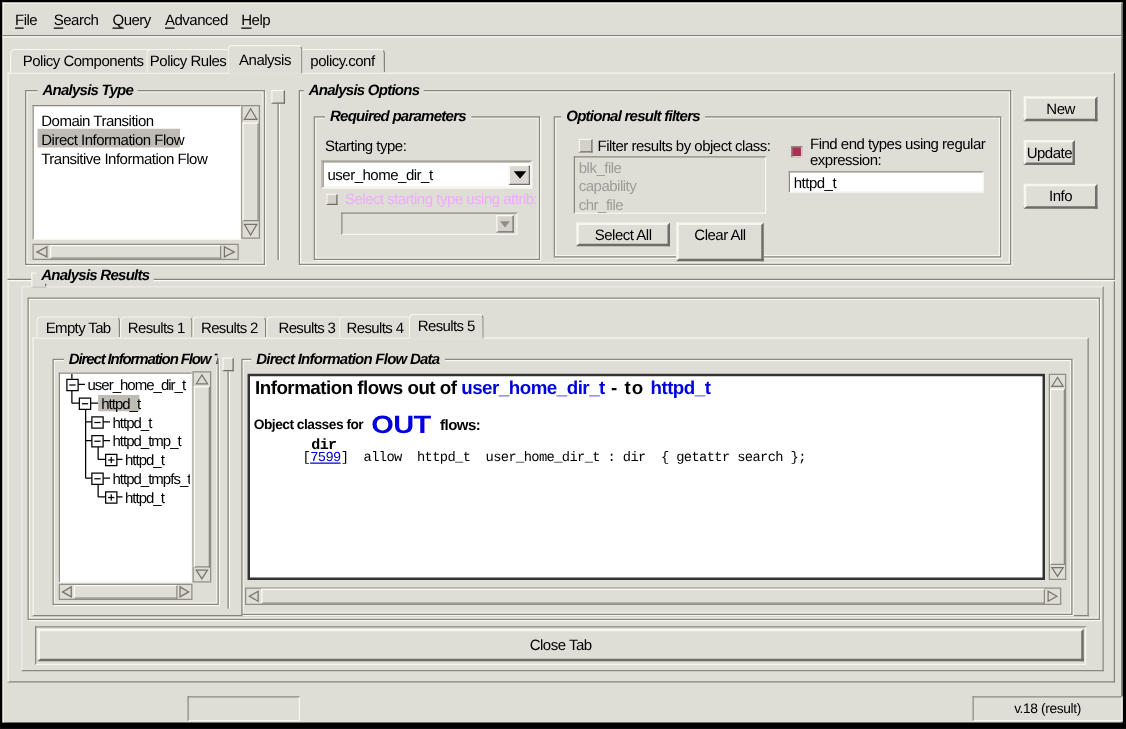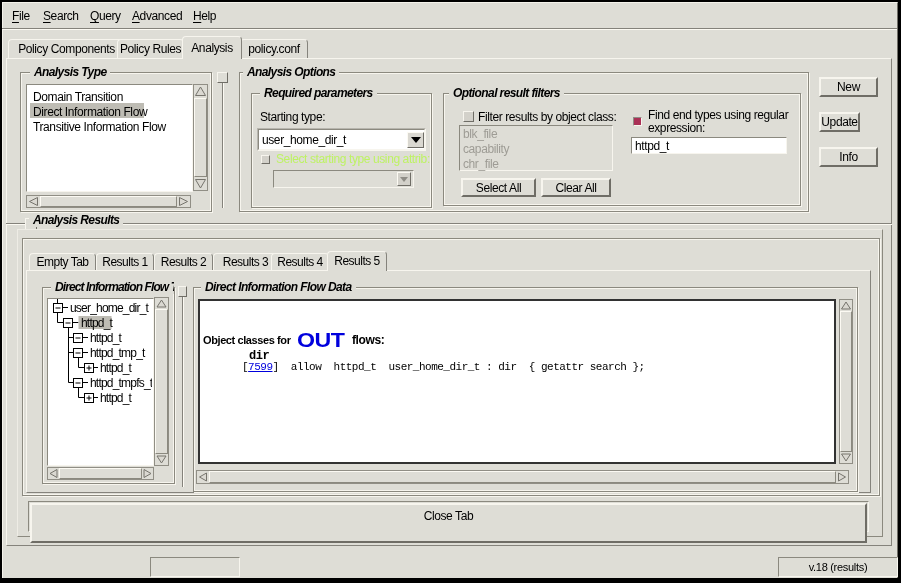--- a/index.html
+++ b/index.html
@@ -111,35 +111,35 @@
 
   <div class="grp" style="left:251px; top:93px; width:181px; height:115px;"></div>
   <div class="grplabel" style="left:260px; top:86px;">Required parameters</div>
   <div class="abs nw" style="left:260px; top:110px;">Starting type:</div>
   <div class="abs" style="left:257px; top:128px; width:169px; height:23px; border-top:1px solid #b7b5ae; border-left:1px solid #b7b5ae; border-bottom:1px solid #f7f5ee; border-right:1px solid #f7f5ee;"></div>
   <div class="sunkenw" style="left:258px; top:129px; width:167px; height:21px;">
     <div class="abs nw" style="left:3px; top:3px;">user_home_dir_t</div>
   </div>
   <div class="arrbtn" style="left:407px; top:132px; width:17px; height:16px; line-height:13px;"><span class="tri" style="border-left-width:5px;border-right-width:5px;border-top-width:6px;"></span></div>
   <div class="cb" style="left:261px; top:155px; width:9px; height:9px;"></div>
-  <div class="abs nw" style="left:276px; top:152px; color:#bef264;">Select starting type using attrib:</div>
+  <div class="abs nw" style="left:276px; top:152px; color:#f0abfc;">Select starting type using attrib:</div>
   <div class="sunkeng" style="left:273px; top:170px; width:141px; height:18px;"></div>
   <div class="arrbtn" style="left:397px; top:172px; width:14px; height:14px; line-height:10px; background:#d3d1ca;"><span class="tri" style="border-top-color:#8f8d86;"></span></div>
 
   <div class="grp" style="left:443px; top:93px; width:358px; height:113px;"></div>
   <div class="grplabel" style="left:449px; top:86px;">Optional result filters</div>
   <div class="cb" style="left:463px; top:111px;"></div>
   <div class="abs nw" style="left:478px; top:110px;">Filter results by object class:</div>
   <div class="sunkeng" style="left:459px; top:125px; width:154px; height:46px; color:#9e9c95;">
     <div class="abs nw" style="left:3px; top:1px;">blk_file</div>
     <div class="abs nw" style="left:3px; top:16px;">capability</div>
     <div class="abs nw" style="left:3px; top:31px;">chr_file</div>
   </div>
   <div class="btn" style="left:461px; top:178px; width:75px; height:19px; line-height:16px;">Select All</div>
-  <div class="btn" style="left:541px; top:178px; width:70px; height:19px; line-height:16px;">Clear All</div>
+  <div class="btn" style="left:541px; top:178px; width:70px; height:31px; line-height:16px;">Clear All</div>
   <div class="cb" style="left:633px; top:117px; width:9px; height:9px; background:#aa3056; border-top-color:#8f8d86; border-left-color:#8f8d86; border-bottom-color:#f7f5ee; border-right-color:#f7f5ee;"></div>
   <div class="abs nw" style="left:648px; top:109px; line-height:13px;">Find end types using regular<br>expression:</div>
   <div class="sunkenw" style="left:631px; top:137px; width:156px; height:17px;">
     <div class="abs nw" style="left:3px; top:1px;">httpd_t</div>
   </div>
 
   <div class="btn" style="left:819px; top:77px; width:59px; height:20px; line-height:17px;">New</div>
   <div class="btn" style="left:819px; top:112px; width:41px; height:20px; line-height:17px;">Update</div>
   <div class="btn" style="left:819px; top:147px; width:59px; height:20px; line-height:17px;">Info</div>
 
@@ -235,20 +235,21 @@
         </svg></div>
   </div>
 
   <div class="abs" style="left:182px; top:297px; width:2px; height:190px; border-left:1px solid #84827b; border-right:1px solid #fcfaf3;"></div>
   <div class="btn" style="left:178px; top:286px; width:9px; height:11px; border-width:1px;"></div>
 
   <div class="grp" style="left:193px; top:287px; width:665px; height:205px;"></div>
   <div class="grplabel" style="left:201px; top:280px;">Direct Information Flow Data</div>
 
   <div class="abs" style="left:198px; top:299px; width:638px; height:165px; background:#fff; border:2px solid #323232;">
+    <div class="abs nw" style="left:4px; top:1px; font-size:15px; font-weight:bold;">Information flows out of <span class="blue">user_home_dir_t</span><span style="letter-spacing:0.8px;"> - to </span><span class="blue">httpd_t</span></div>
     <div class="abs nw" style="left:3px; top:33px; font-size:11px; font-weight:bold;">Object classes for</div>
     <div class="abs nw blue" style="left:97px; top:28px; font-size:20px; font-weight:bold; transform:scaleX(1.16); transform-origin:0 0;">OUT</div>
     <div class="abs nw" style="left:152px; top:32px; font-size:12px; font-weight:bold;">flows:</div>
     <div class="abs nw" style="left:49px; top:48px; font-family:'Liberation Mono',monospace; font-size:12px; font-weight:bold; letter-spacing:-0.5px;">dir</div>
     <div class="abs nw" style="left:42px; top:60px; font-family:'Liberation Mono',monospace; font-size:11px; letter-spacing:-0.5px;">[<span class="blue" style="text-decoration:underline;">7599</span>]&nbsp;&nbsp;allow&nbsp;&nbsp;httpd_t&nbsp;&nbsp;user_home_dir_t&nbsp;:&nbsp;dir&nbsp;&nbsp;{&nbsp;getattr&nbsp;search&nbsp;};</div>
   </div>
   <div class="sb sbv" style="left:839px; top:299px; width:14px; height:165px;">
     <div class="sbcell" style="height:11px;"><svg width="12" height="11">
           <polygon points="6,2 1.5,9 10.5,9" fill="#dad8d1" stroke="#76746d" stroke-width="1"></polygon>
         </svg></div>
@@ -261,18 +262,18 @@
     <div class="sbcell" style="width:12px;"><svg width="12" height="12">
           <polygon points="9.5,2 2.5,6 9.5,10" fill="#dad8d1" stroke="#76746d" stroke-width="1"></polygon>
         </svg></div>
     <div class="sbthumb"></div>
     <div class="sbcell" style="width:12px;"><svg width="12" height="12">
           <polygon points="2.5,2 9.5,6 2.5,10" fill="#dad8d1" stroke="#76746d" stroke-width="1"></polygon>
         </svg></div>
   </div>
 
   <div class="abs" style="left:28px; top:501px; width:841px; height:31px; border-top:1px solid #8b897f; border-left:1px solid #8b897f; border-bottom:1px solid #f7f5ee; border-right:1px solid #f7f5ee;"></div>
-  <div class="btn" style="left:30px; top:503px; width:837px; height:40px; line-height:23px;text-align:center;">Close Tab</div>
+  <div class="btn" style="left:30px; top:503px; width:837px; height:26px; line-height:23px;text-align:center;">Close Tab</div>
 
   <div class="statpanel" style="left:150px; top:557px; width:90px; height:20px;"></div>
-  <div class="statpanel" style="left:778px; top:557px; width:120px; height:20px; line-height:19px;">v.18 (results)</div>
+  <div class="statpanel" style="left:778px; top:557px; width:120px; height:20px; line-height:19px;">v.18 (result)</div>
 
 </div>
 
 </body></html>

